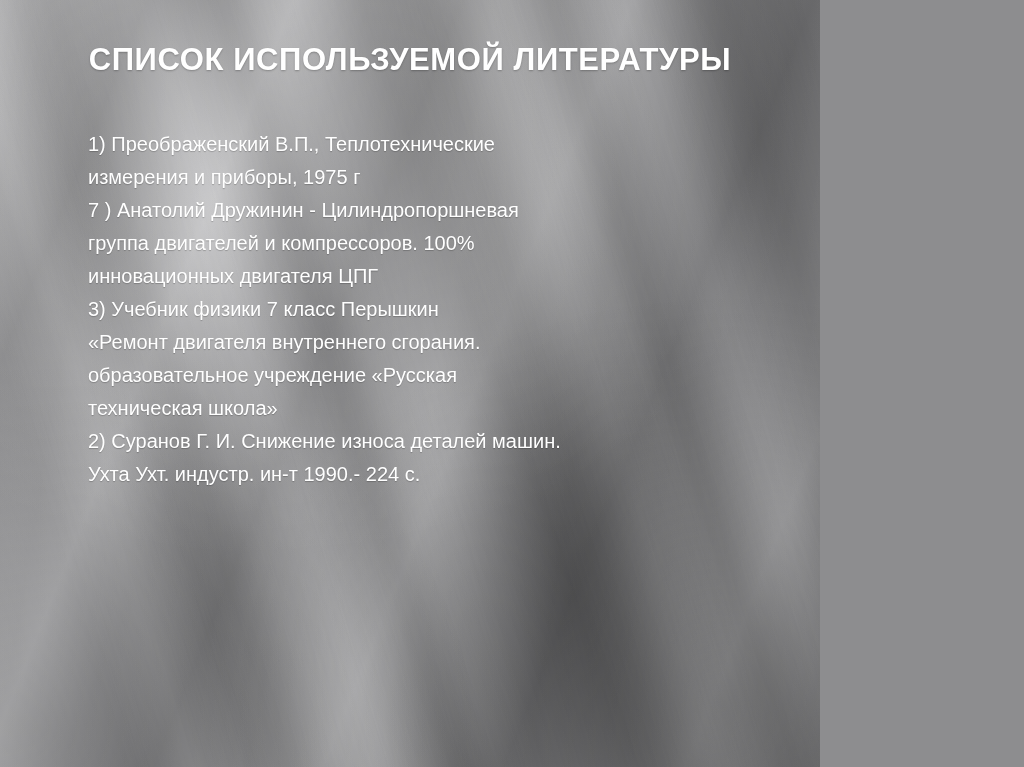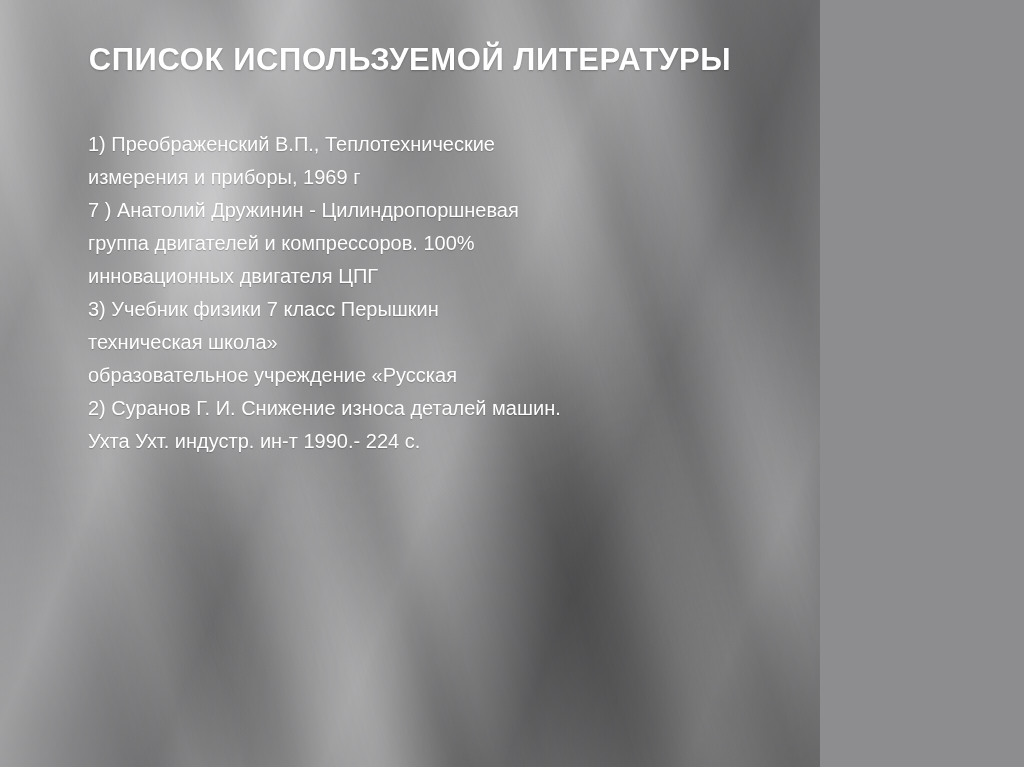--- a/index.html
+++ b/index.html
@@ -166,24 +166,25 @@
   <div class="bg-streak s3"></div>
   <div class="bg-streak s4"></div>
   <div class="bg-streak s5"></div>
   <div class="bg-vignette"></div>
 
   <div class="content">
     <div class="slide-title">Список используемой литературы</div>
 
     <div class="body-block">
       <div class="body-line">1) Преображенский В.П., Теплотехнические</div>
-      <div class="body-line">измерения и приборы, 1969 г</div>
+      <div class="body-line">измерения и приборы, 1975 г</div>
       <div class="body-line">7 ) Анатолий Дружинин - Цилиндропоршневая</div>
       <div class="body-line">группа двигателей и компрессоров. 100%</div>
       <div class="body-line">инновационных двигателя ЦПГ</div>
       <div class="body-line">3) Учебник физики 7 класс Перышкин</div>
+      <div class="body-line">«Ремонт двигателя внутреннего сгорания.</div>
+      <div class="body-line">образовательное учреждение «Русская</div>
       <div class="body-line">техническая школа»</div>
-      <div class="body-line">образовательное учреждение «Русская</div>
       <div class="body-line">2) Суранов Г. И. Снижение износа деталей машин.</div>
       <div class="body-line">Ухта Ухт. индустр. ин-т 1990.- 224 с.</div>
     </div>
   </div>
 </div>
 
 </body></html>

